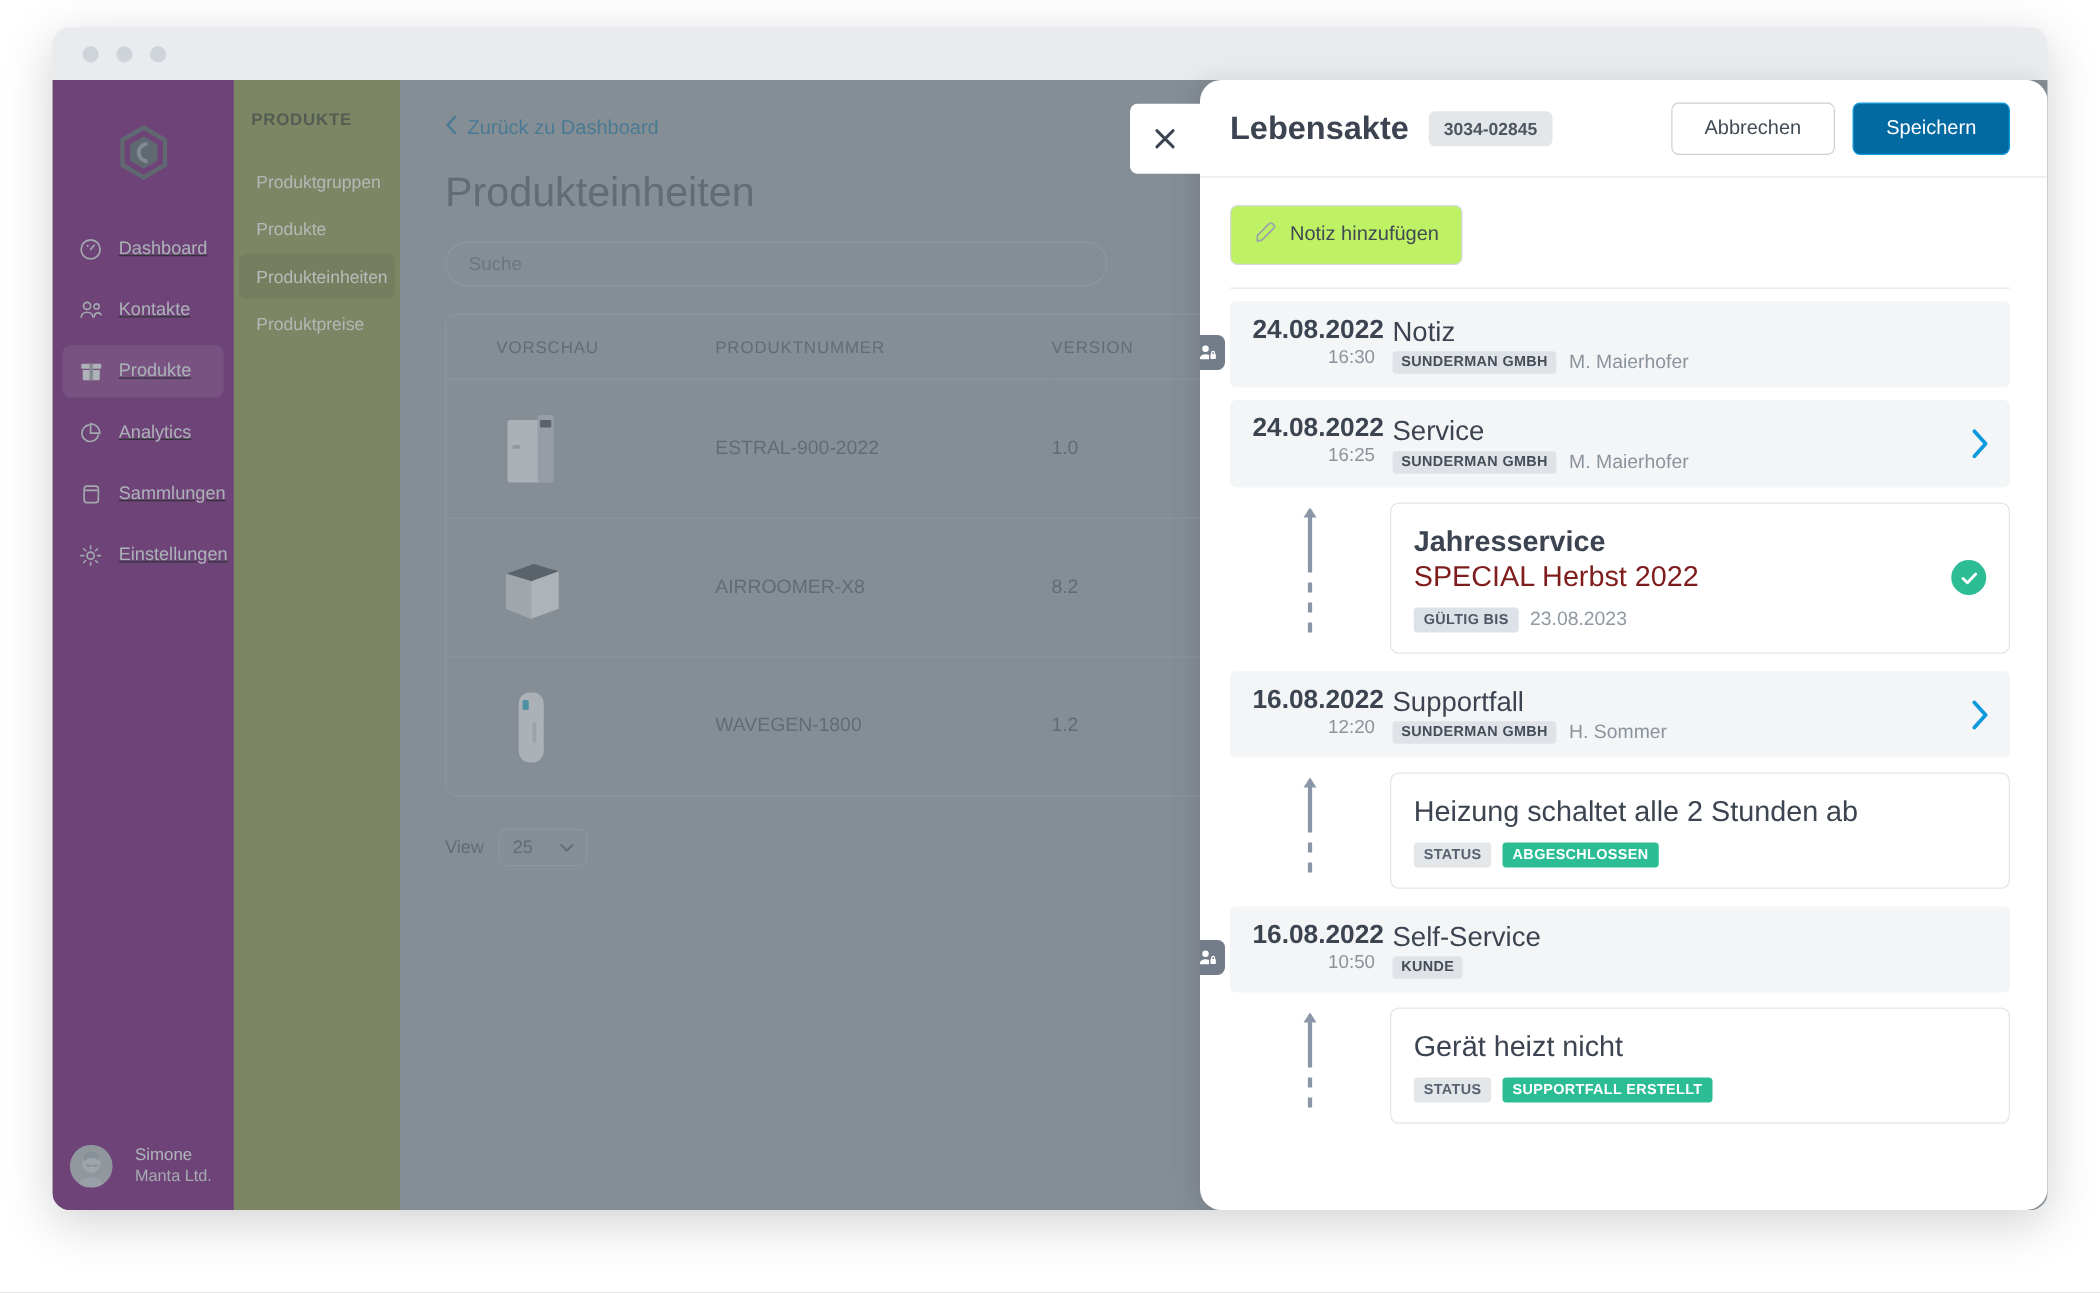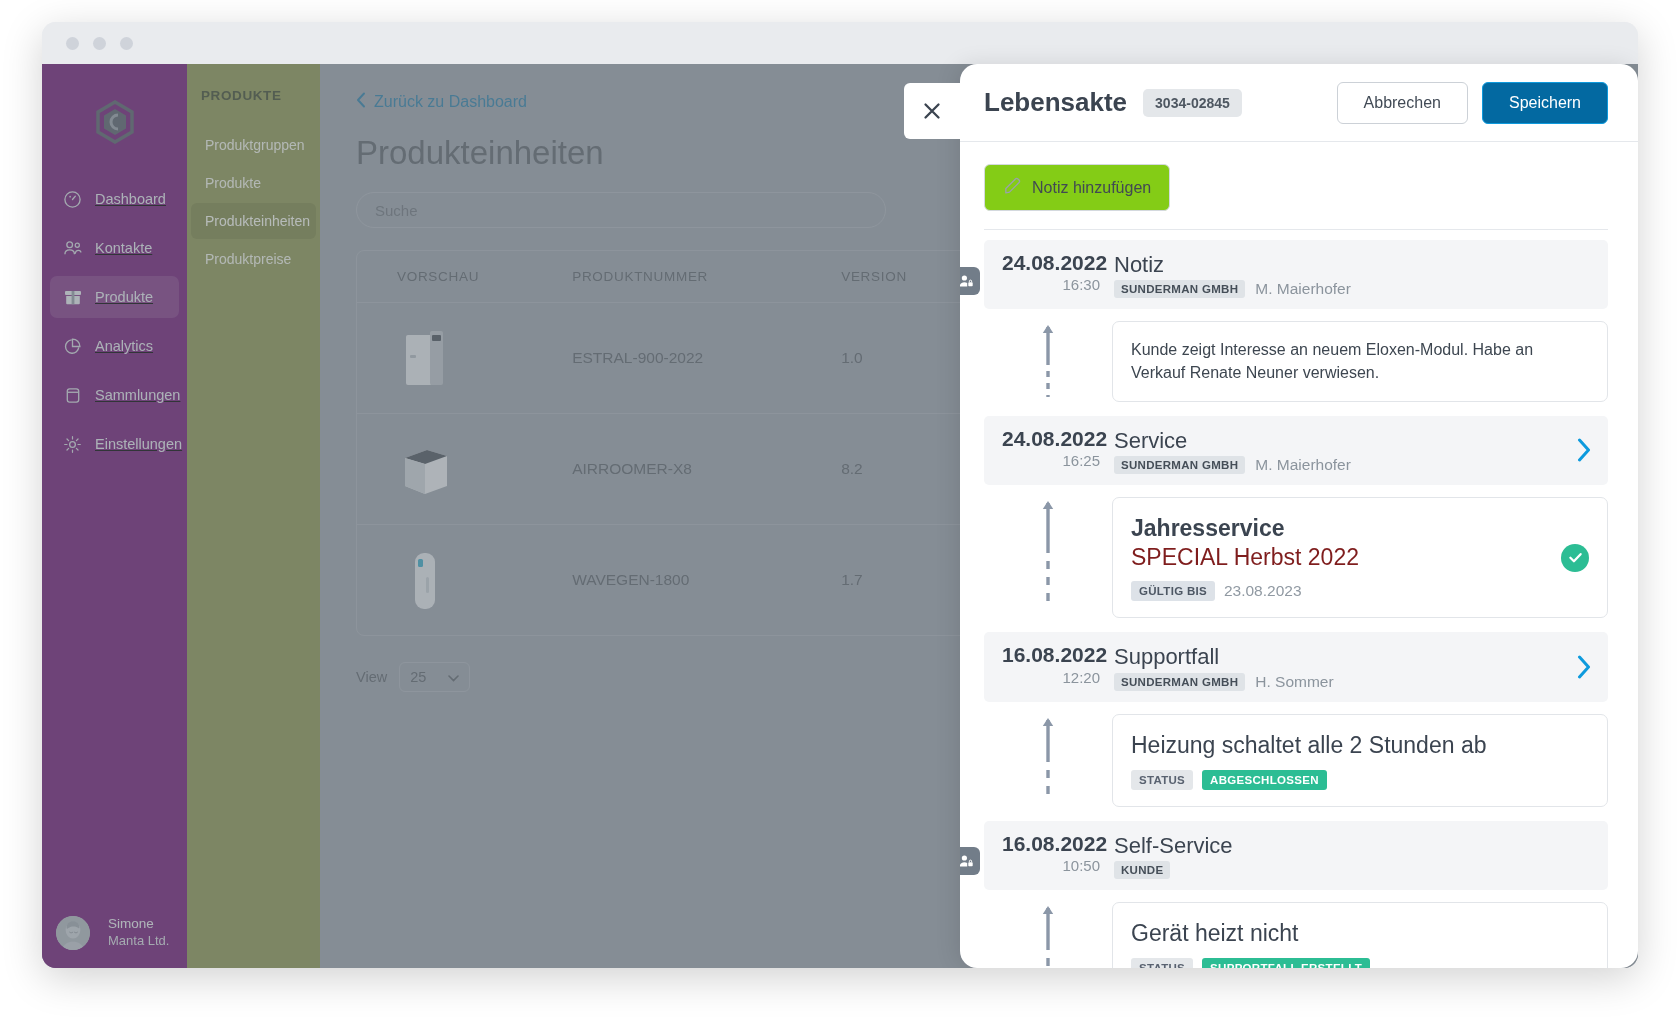--- a/index.html
+++ b/index.html
@@ -205,21 +205,21 @@
     cursor: pointer; font-family: "Liberation Sans", sans-serif;
   }
   #cancel-btn { background: #fff; border: 1px solid #ccd1d7; color: #414a55; }
   #save-btn   { background: #0369a1; border: 1px solid #0d9add; color: #fff; }
 
   #panel-body { flex: 1 1 auto; overflow: hidden; padding: 0 30px 0 24px; }
 
   #add-note-btn {
     display: flex; align-items: center; gap: 10px;
     border: 1px solid #d4d9de; border-radius: 6px;
-    background: #84cc16; color: #414953;
+    background: #bef264; color: #414953;
     font-size: 16px; padding: 11px 18px;
     margin: 22px 0 18px 0;
     cursor: pointer;
     font-family: "Liberation Sans", sans-serif;
   }
   #timeline-divider { height: 1px; background: #e5e8ec; margin-bottom: 6px; }
 
   
   .tl-entry { position: relative; }
   .tl-head {
@@ -452,21 +452,21 @@
           </tr>
           <tr>
             <td class="col-preview">
               <svg class="prod-thumb" viewBox="0 0 56 66">
                 <rect x="18" y="6" width="20" height="56" rx="9" fill="#dfe2e6"></rect>
                 <rect x="21" y="12" width="5" height="8" rx="1.5" fill="#3aa7c4"></rect>
                 <rect x="29" y="30" width="3" height="16" rx="1.5" fill="#c2c8ce"></rect>
               </svg>
             </td>
             <td class="col-pnum">WAVEGEN-1800</td>
-            <td class="col-ver">1.7</td>
+            <td class="col-ver">1.2</td>
             <td class="col-serial">5012-09831</td>
           </tr>
         </tbody>
       </table>
 
       <div id="view-row">
         <span id="view-label">View</span>
         <span id="view-select">
           <span>25</span>
           <span>
@@ -525,32 +525,20 @@
             <div class="tl-date">24.08.2022</div>
             <div class="tl-time">16:30</div>
           </span>
           <span class="tl-maincol">
             <div class="tl-type">Notiz</div>
             <div class="tl-meta">
               <span class="tag-org">SUNDERMAN GMBH</span>
               <span class="tl-person">M. Maierhofer</span>
             </div>
           </span>
-        </div>
-        <div class="tl-body">
-          <span class="tl-arrowcol">
-            <svg width="14" height="72" viewBox="0 0 14 72">
-                <path d="M7 2 L7 40" stroke="#8b97a8" stroke-width="3.4"></path>
-                <path d="M7 0 L12.2 8 L1.8 8 Z" fill="#8b97a8"></path>
-                <path d="M7 46 L7 52 M7 58 L7 64 M7 70 L7 72" stroke="#8b97a8" stroke-width="3.4"></path>
-              </svg>
-          </span>
-          <div class="tl-card">
-            <div class="card-text">Kunde zeigt Interesse an neuem Eloxen-Modul. Habe an Verkauf Renate Neuner verwiesen.</div>
-          </div>
         </div>
       </div>
 
       <div class="tl-entry">
         <div class="tl-head clickable">
           <span class="tl-datecol">
             <div class="tl-date">24.08.2022</div>
             <div class="tl-time">16:25</div>
           </span>
           <span class="tl-maincol">

